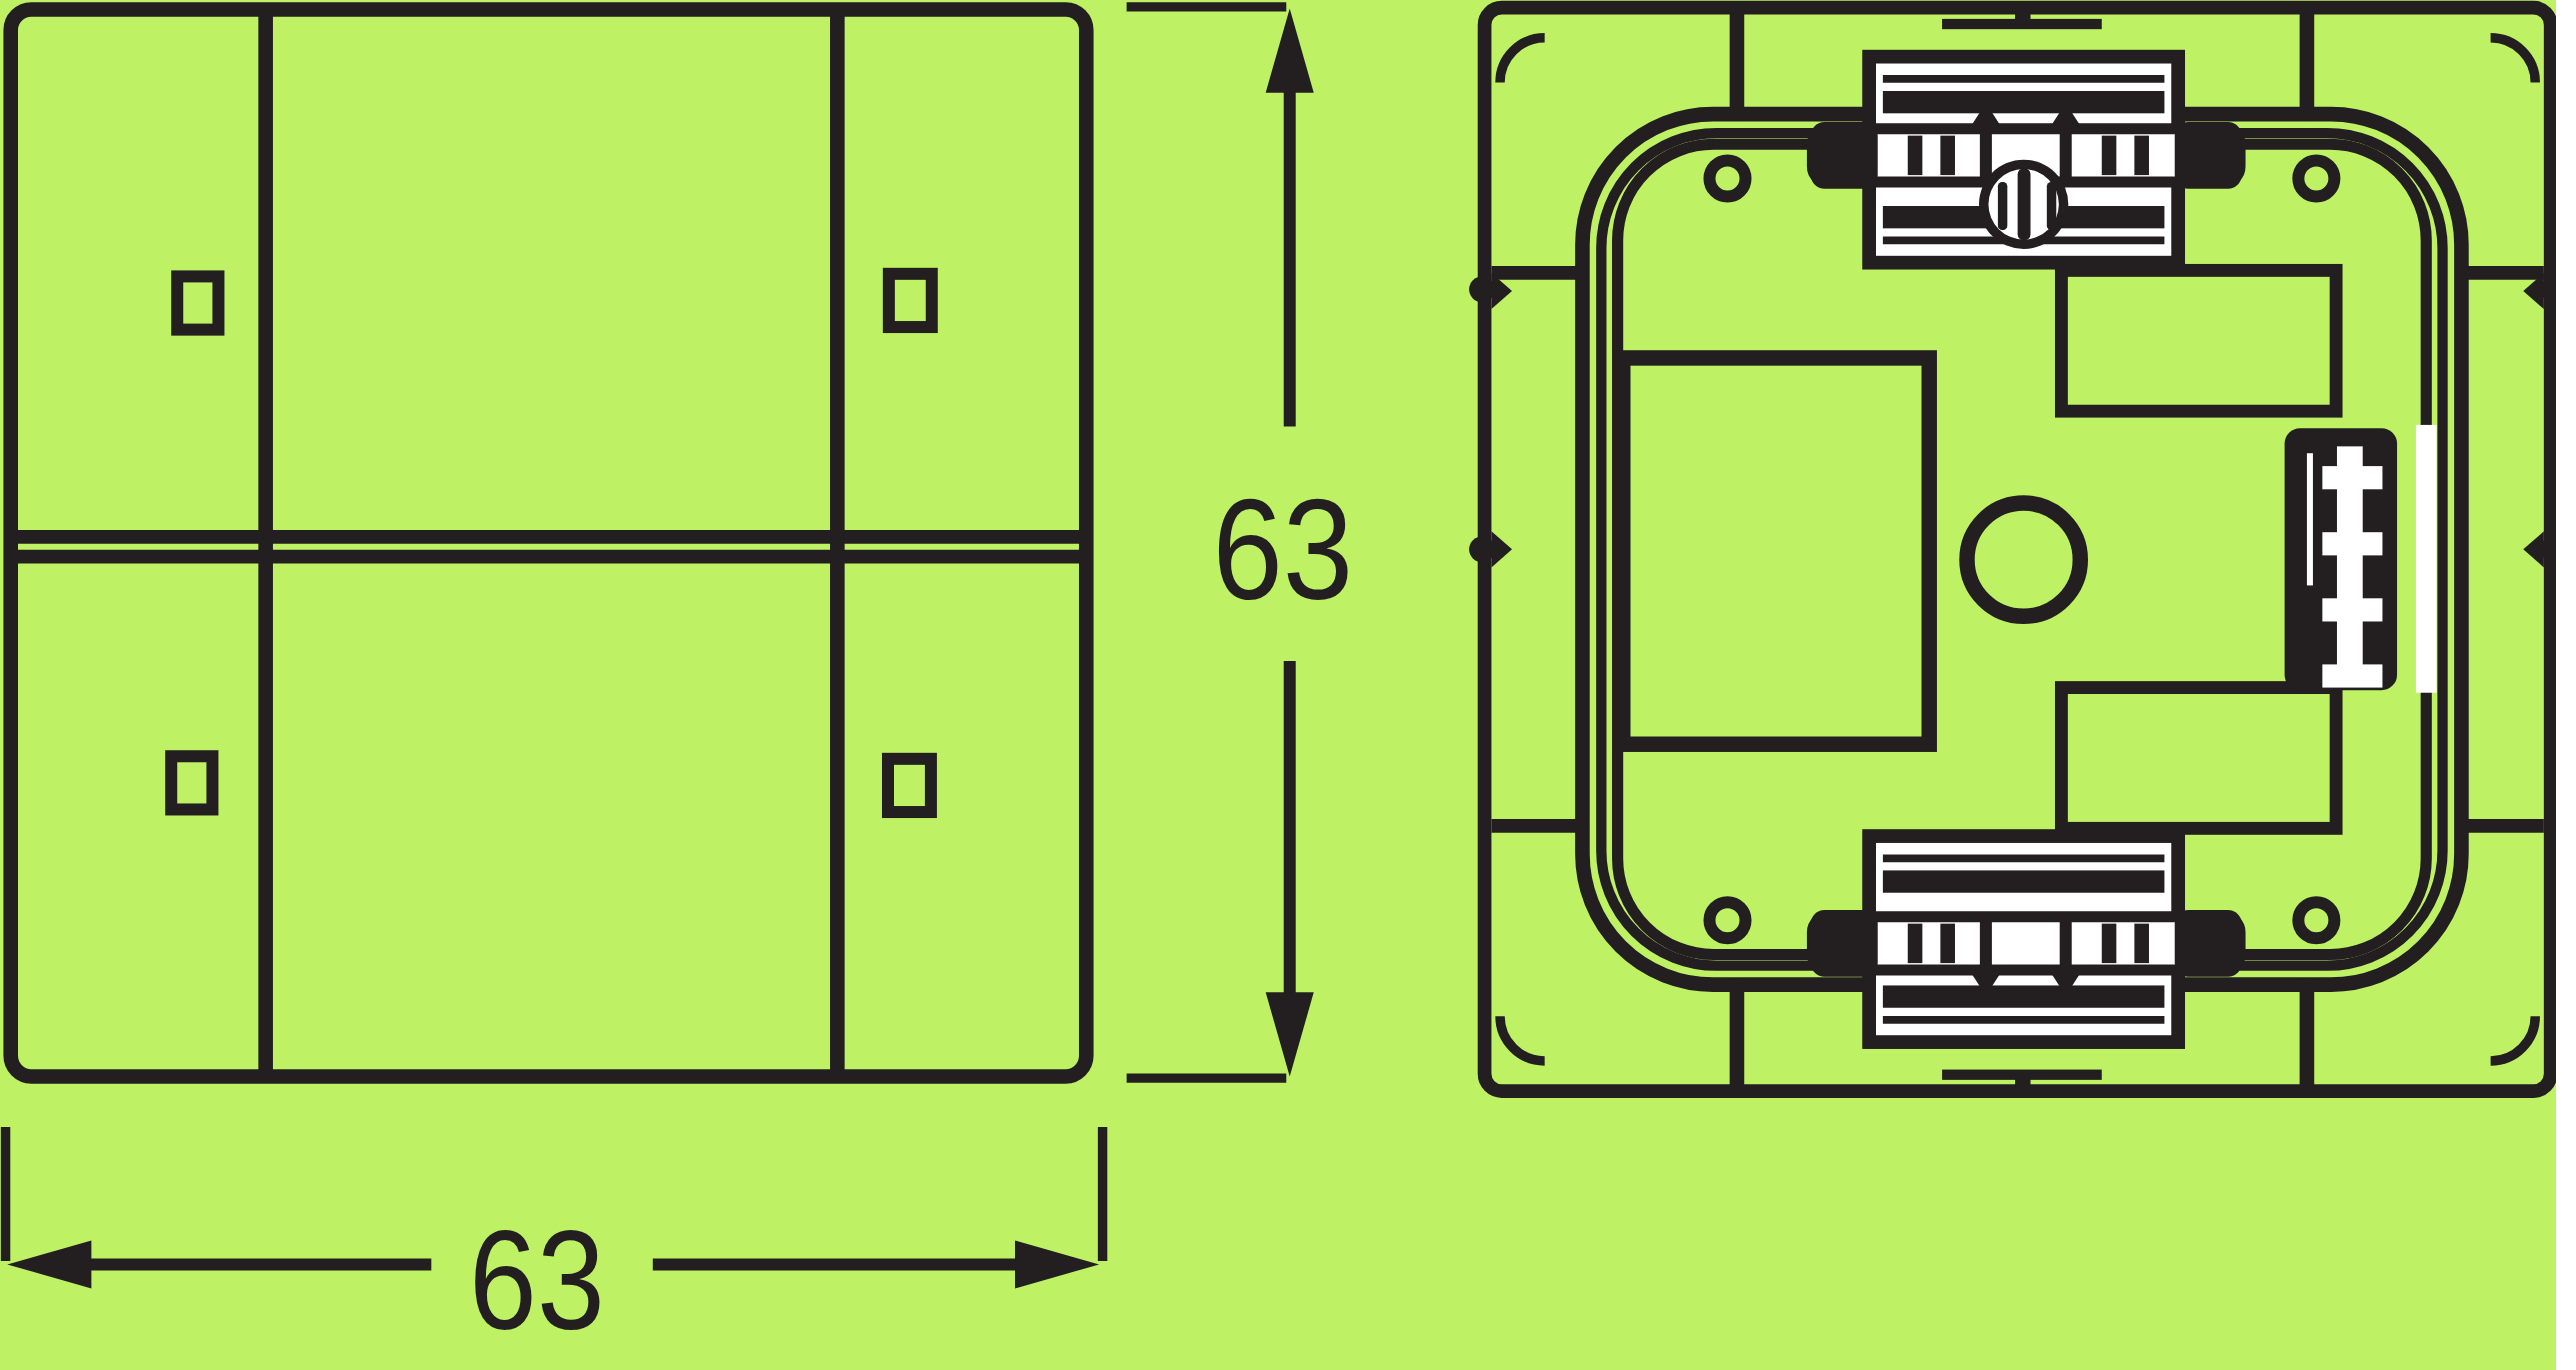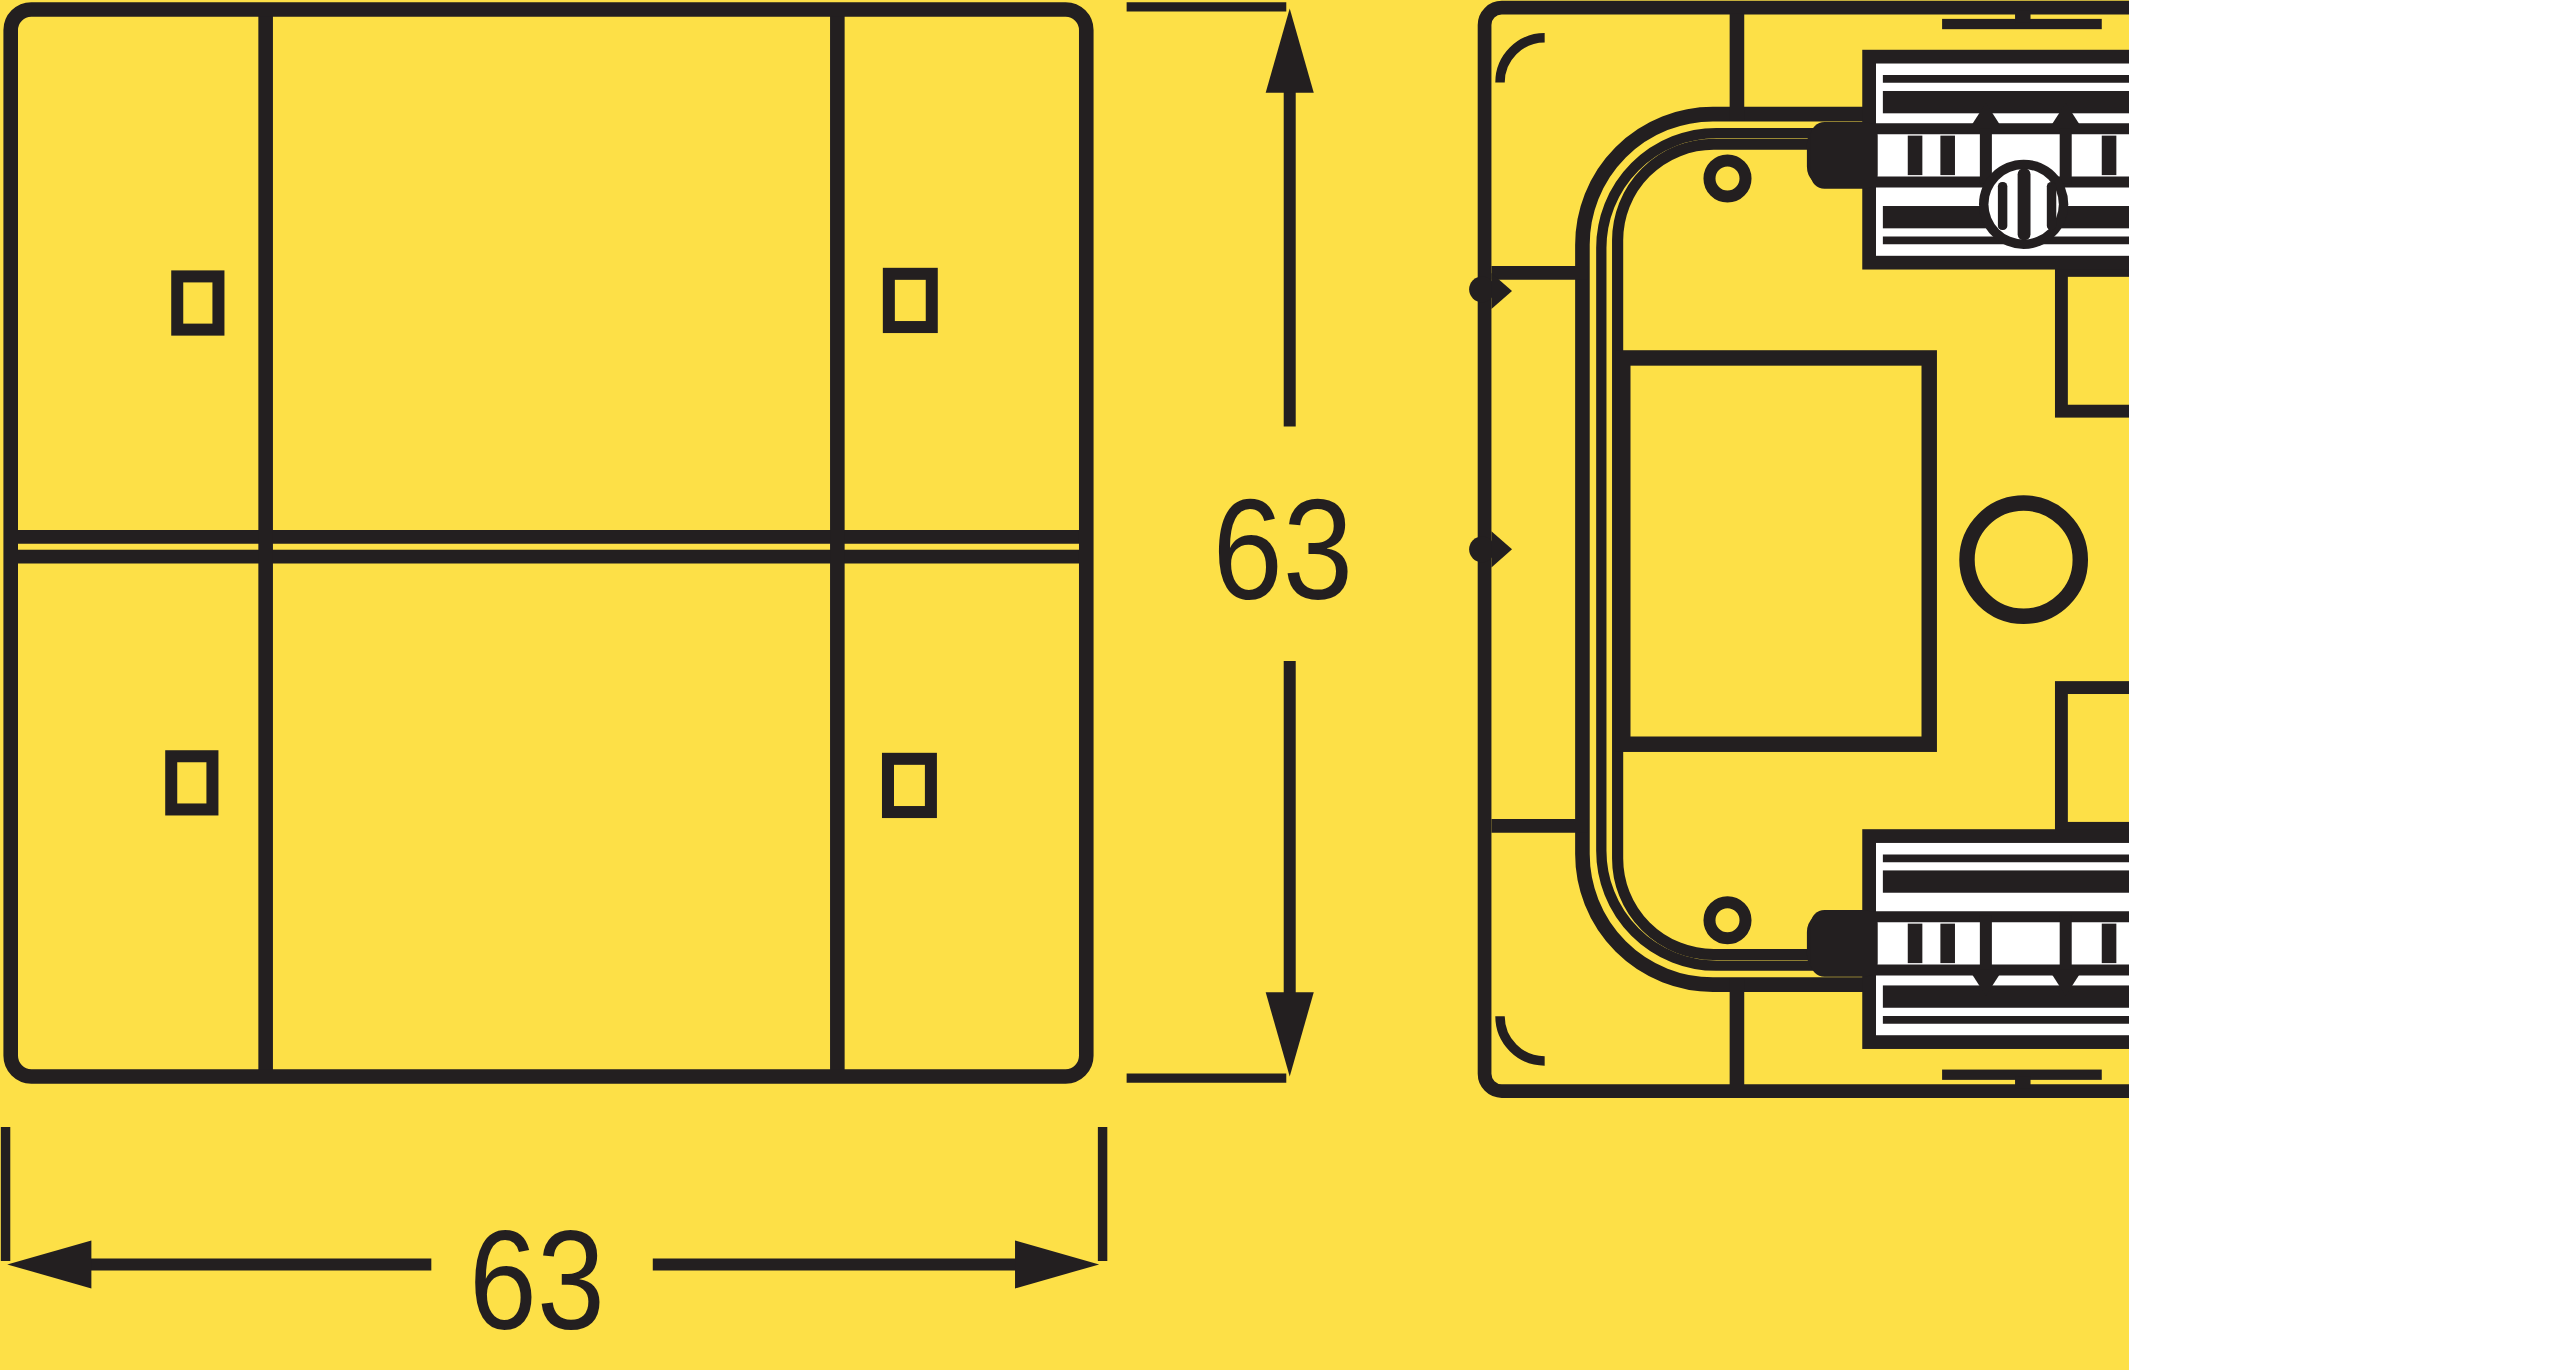--- a/index.html
+++ b/index.html
@@ -2,23 +2,23 @@
 <html style="font-size:13.7px"><head>
 <meta charset="utf-8">
 <style>
   html, body {
     margin: 0;
     padding: 0;
     background: #ffffff;
   }
   #stage {
     position: relative;
-    width: 2129px;
+    width: 2556px;
     height: 1370px;
-    background: #fde047;
+    background: #bef264;
     overflow: hidden;
   }
   svg { display: block; }
   text.dim-label {
     font-family: "Liberation Sans", sans-serif;
     fill: #231f20;
     font-weight: 400;
   }
 </style>
 </head>

